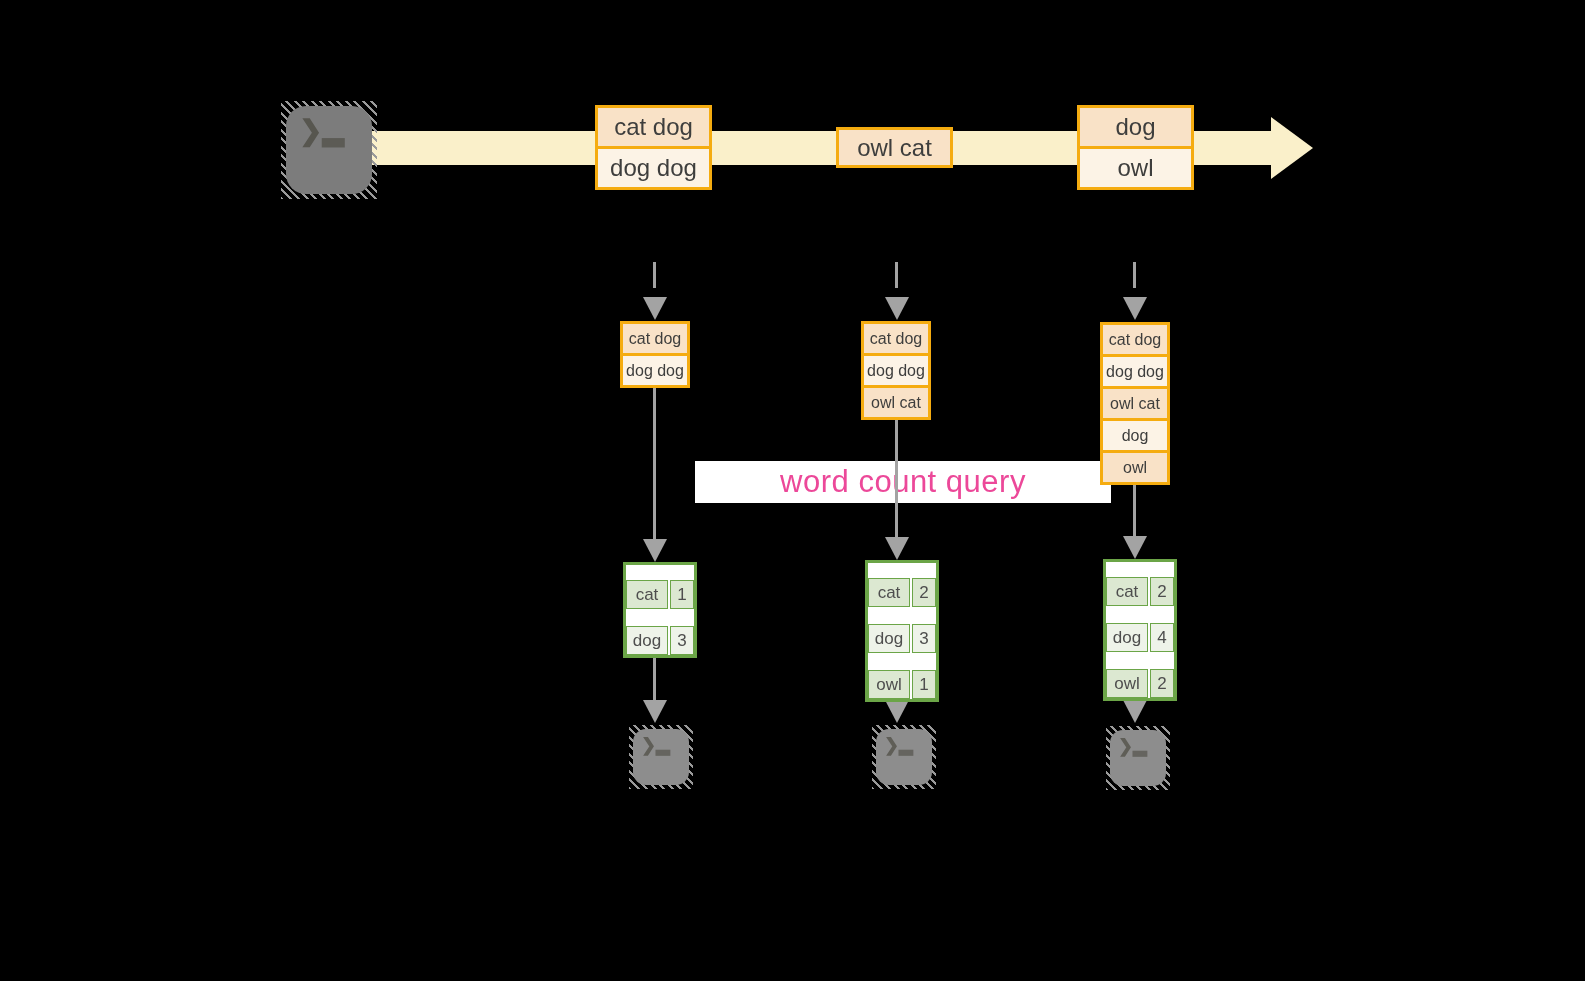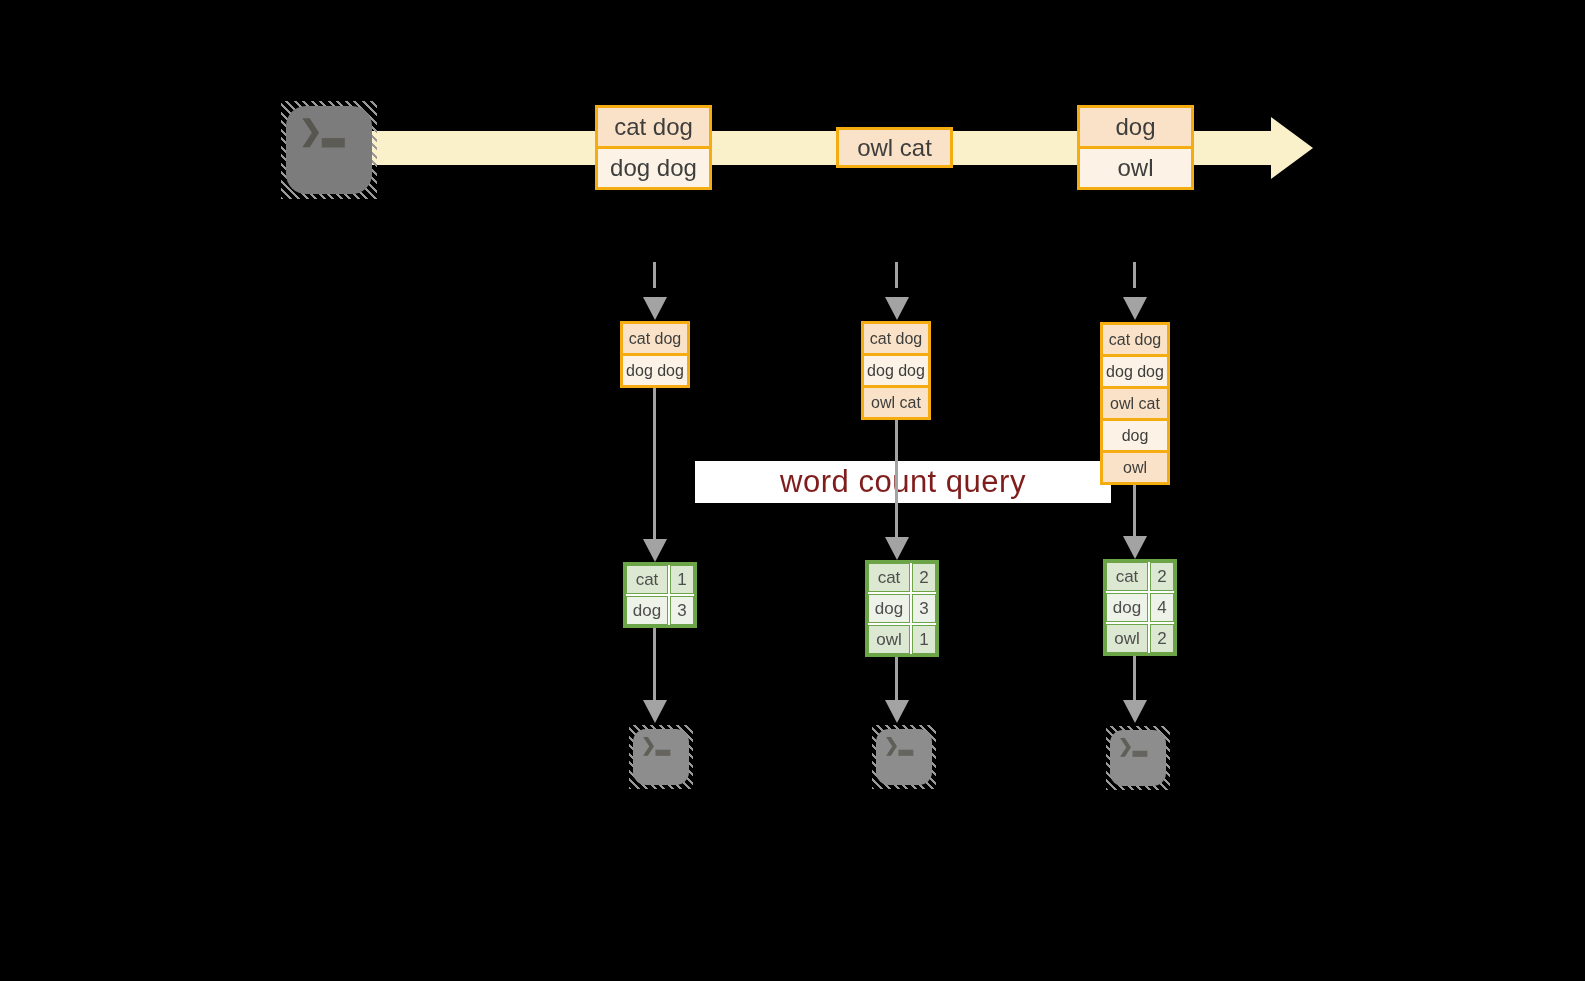--- a/index.html
+++ b/index.html
@@ -42,31 +42,31 @@
   .shaft{position:absolute;width:3px;background:#A3A3A3;z-index:2;}
   .shaft.dashed{background:repeating-linear-gradient(to bottom,#A3A3A3 0 26px,transparent 26px 34px);}
   .ahead{
     position:absolute;width:0;height:0;z-index:2;
     border-left:12px solid transparent;border-right:12px solid transparent;border-top:23px solid #A3A3A3;
   }
   
   .query-label{
     position:absolute;left:695px;top:461px;width:416px;height:42px;background:#FFFFFF;z-index:1;
     display:flex;align-items:center;justify-content:center;
-    font-size:31px;color:#7f1d1d;letter-spacing:.5px;
+    font-size:31px;color:#ec4899;letter-spacing:.5px;
   }
   
   .gtable{
     position:absolute;border:3px solid #6BA547;background:#FFFFFF;z-index:3;
     display:flex;flex-direction:column;gap:2px;
   }
   .grow{display:flex;gap:2px;}
   .gcell{
     border:1px solid #6BA547;height:27px;display:flex;align-items:center;justify-content:center;
-    font-size:17px;color:#4E4E4E;
+    font-size:17px;color:#4E4E4E;margin-top:15px;
   }
   .gcell.label{width:40px;}
   .gcell.value{width:22px;}
   .grow:nth-child(odd) .gcell{background:#DCE8D1;}
   .grow:nth-child(even) .gcell{background:#EEF3E9;}
   
   .terminal{position:absolute;z-index:3;}
   .terminal .hatch{
     position:absolute;inset:0;
     background:repeating-linear-gradient(45deg,#9A9A9A 0 2px,transparent 2px 6px);

